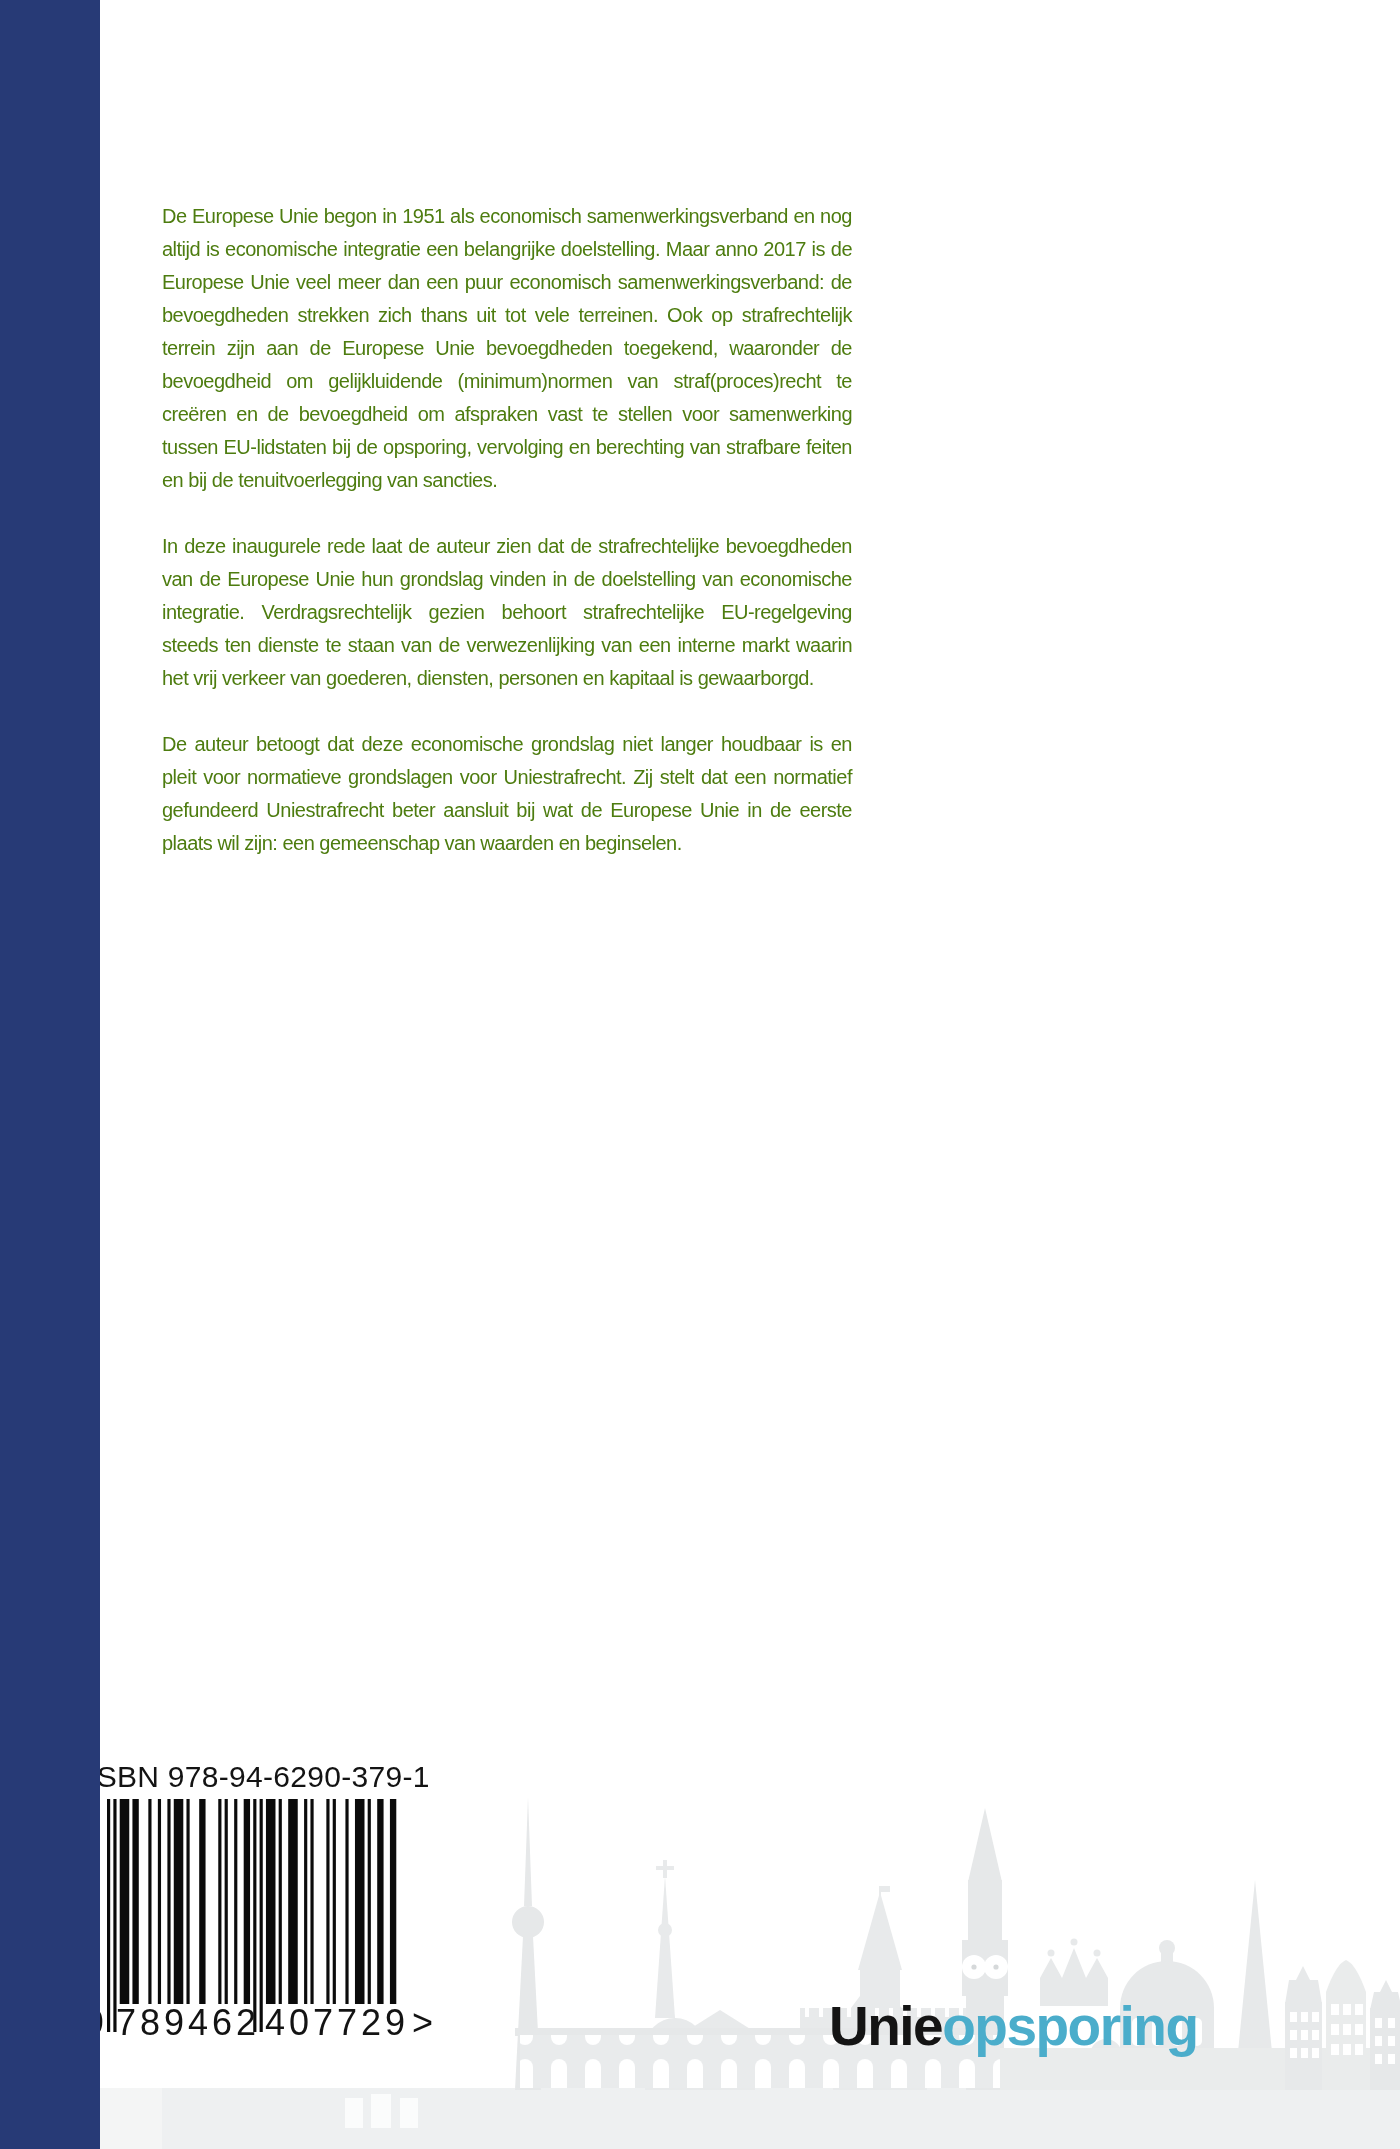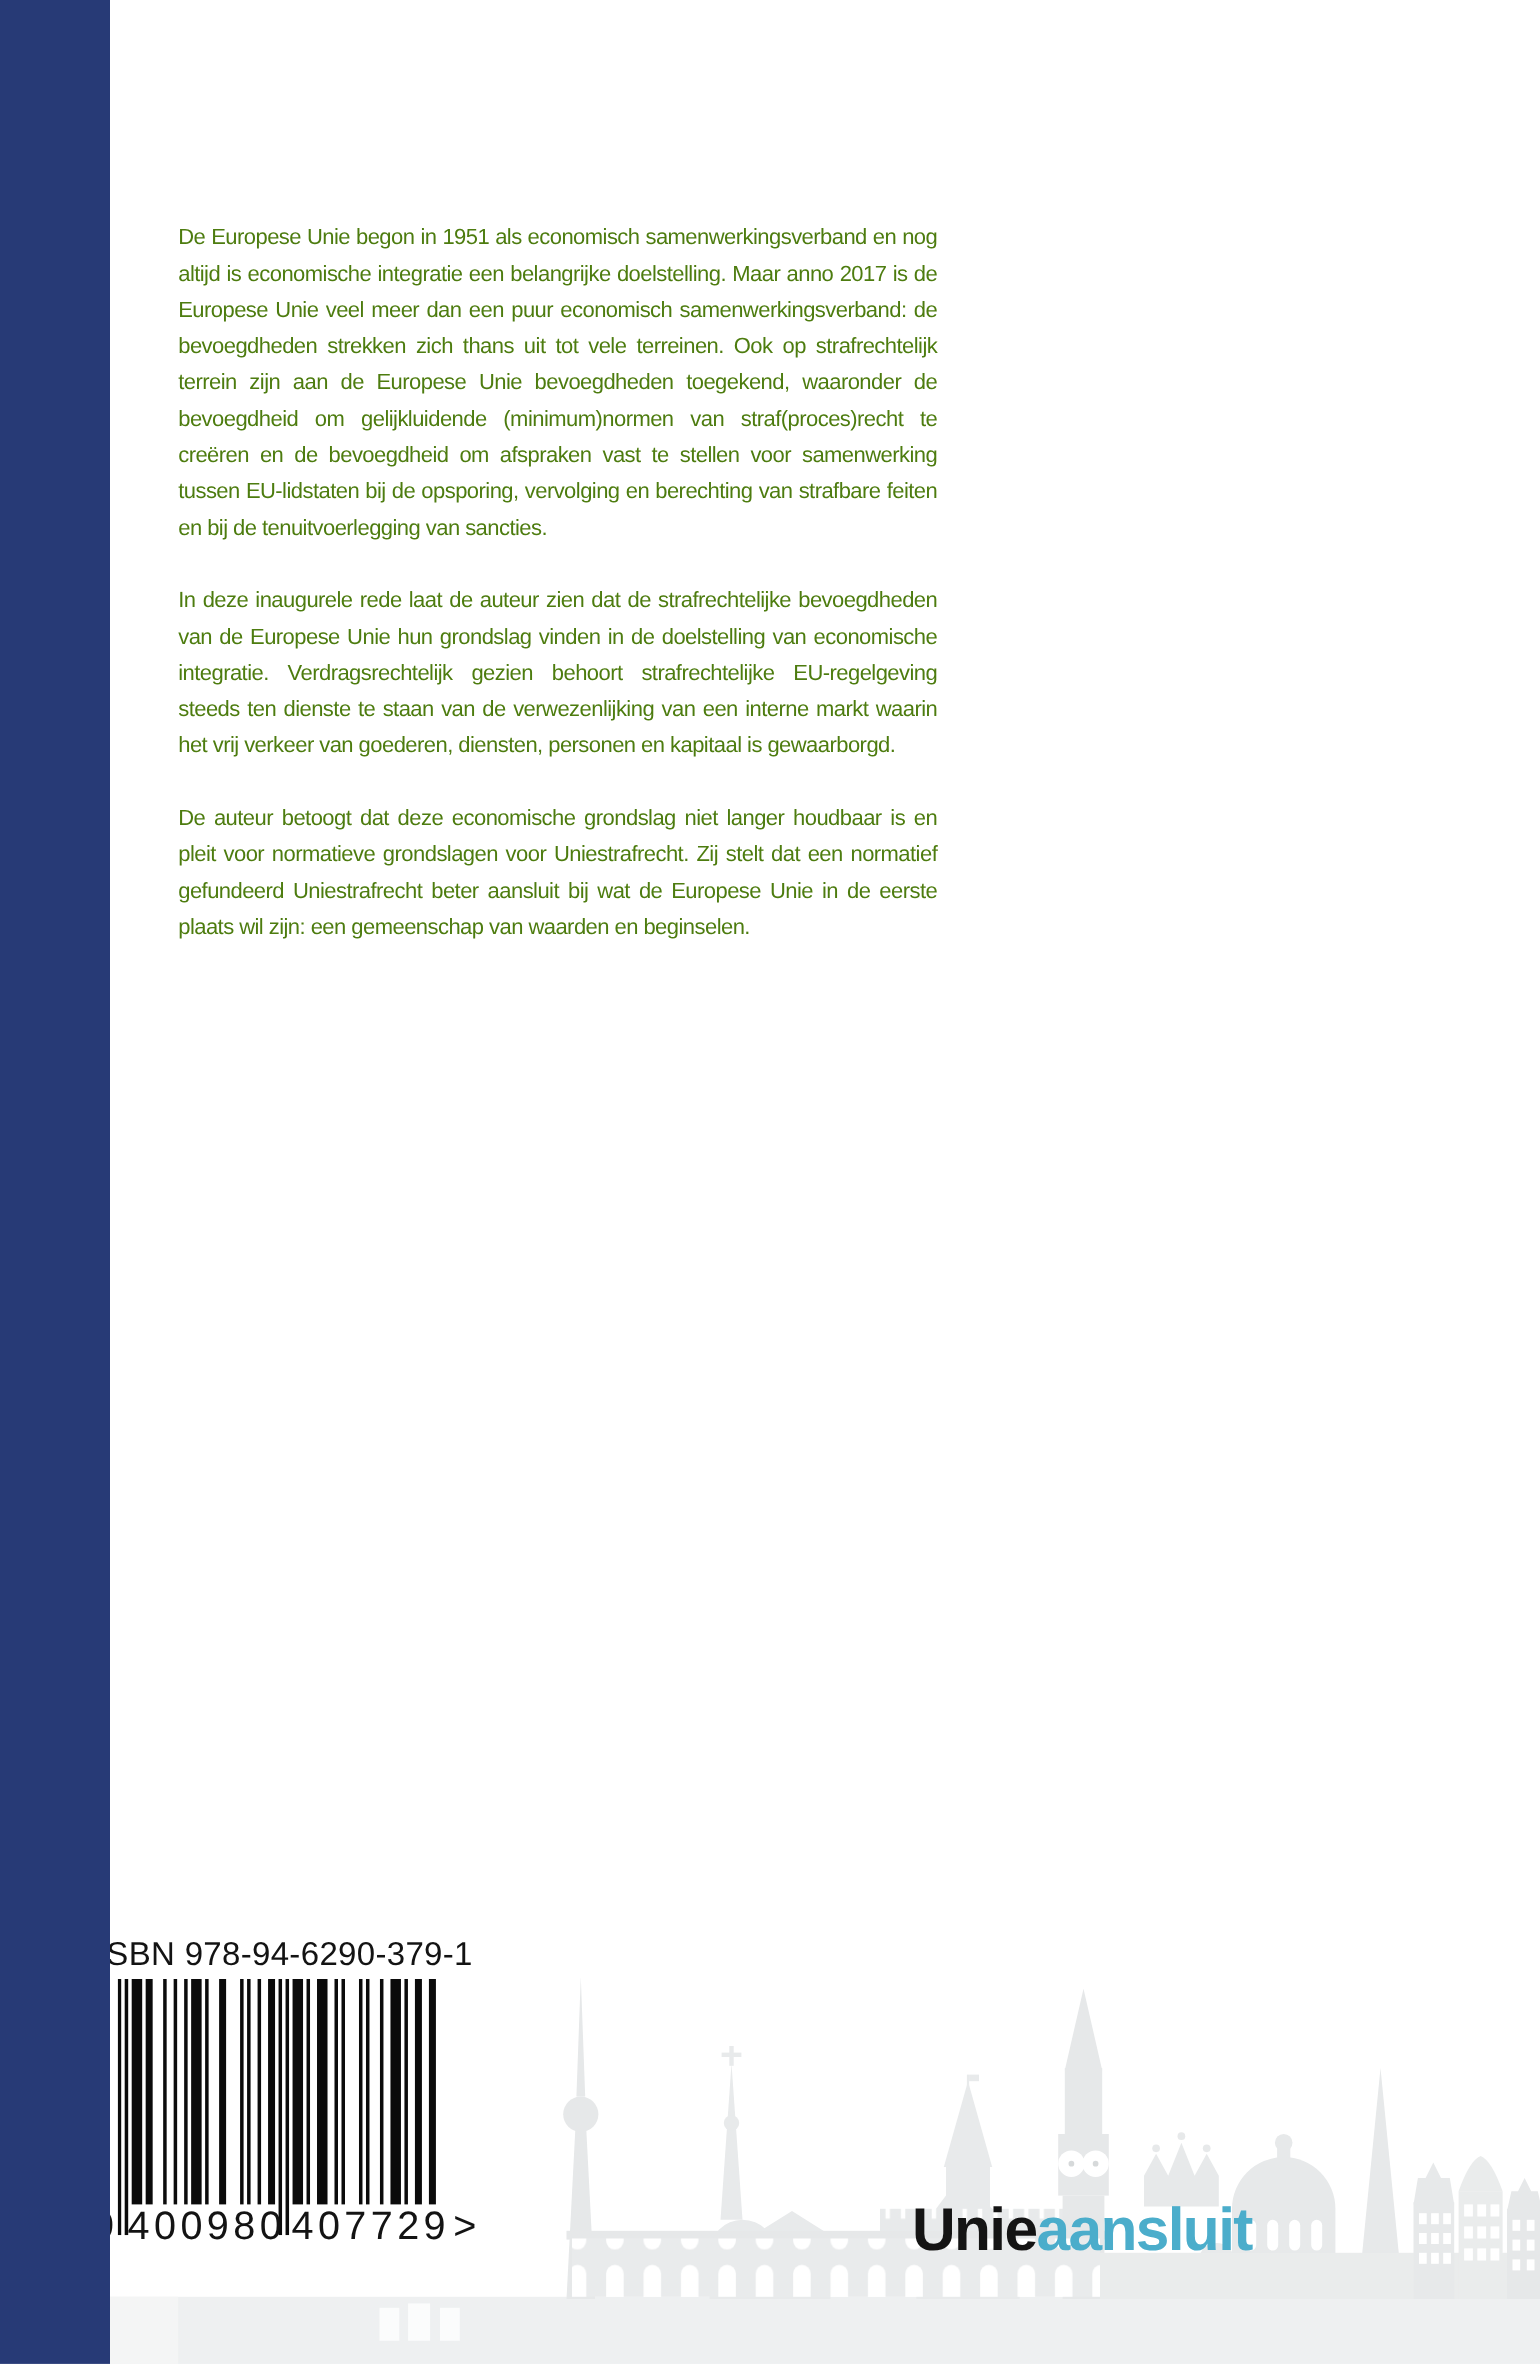--- a/index.html
+++ b/index.html
@@ -88,21 +88,21 @@
     <rect x="219.35" y="0" width="3.18" height="205"></rect>
     <rect x="225.71" y="0" width="3.18" height="205"></rect>
     <rect x="238.42" y="0" width="3.18" height="205"></rect>
     <rect x="247.96" y="0" width="9.54" height="205"></rect>
     <rect x="260.67" y="0" width="3.18" height="205"></rect>
     <rect x="270.21" y="0" width="6.36" height="205"></rect>
     <rect x="282.93" y="0" width="6.36" height="205"></rect>
   </svg>
 
 <div class="bc-digit bc-9">9</div>
-<div class="bc-digit bc-g1">400980</div>
+<div class="bc-digit bc-g1">789462</div>
 <div class="bc-digit bc-g2">407729</div>
 <div class="bc-digit bc-arrow">&gt;</div>
 
 <svg class="skyline" viewBox="0 0 1300 369" xmlns="http://www.w3.org/2000/svg">
   <defs>
     <pattern id="arch" width="34" height="53" patternUnits="userSpaceOnUse">
       <rect x="0" y="0" width="34" height="53" fill="#e9ebec"></rect>
       <rect x="9" y="14" width="16" height="39" rx="8" fill="#ffffff"></rect>
     </pattern>
     <pattern id="slit" width="14" height="27" patternUnits="userSpaceOnUse">
@@ -219,14 +219,14 @@
         <rect x="1288" y="238" width="7" height="10"></rect>
       <rect x="1275" y="256" width="7" height="10"></rect>
         <rect x="1288" y="256" width="7" height="10"></rect>
       <rect x="1275" y="274" width="7" height="10"></rect>
         <rect x="1288" y="274" width="7" height="10"></rect>
     </g>
   </g>
 </svg>
 
 <div class="logo">
-  <span class="black">Unie</span><span class="blue">aansluit</span>
+  <span class="black">Unie</span><span class="blue">opsporing</span>
 </div>
 
 </body></html>

